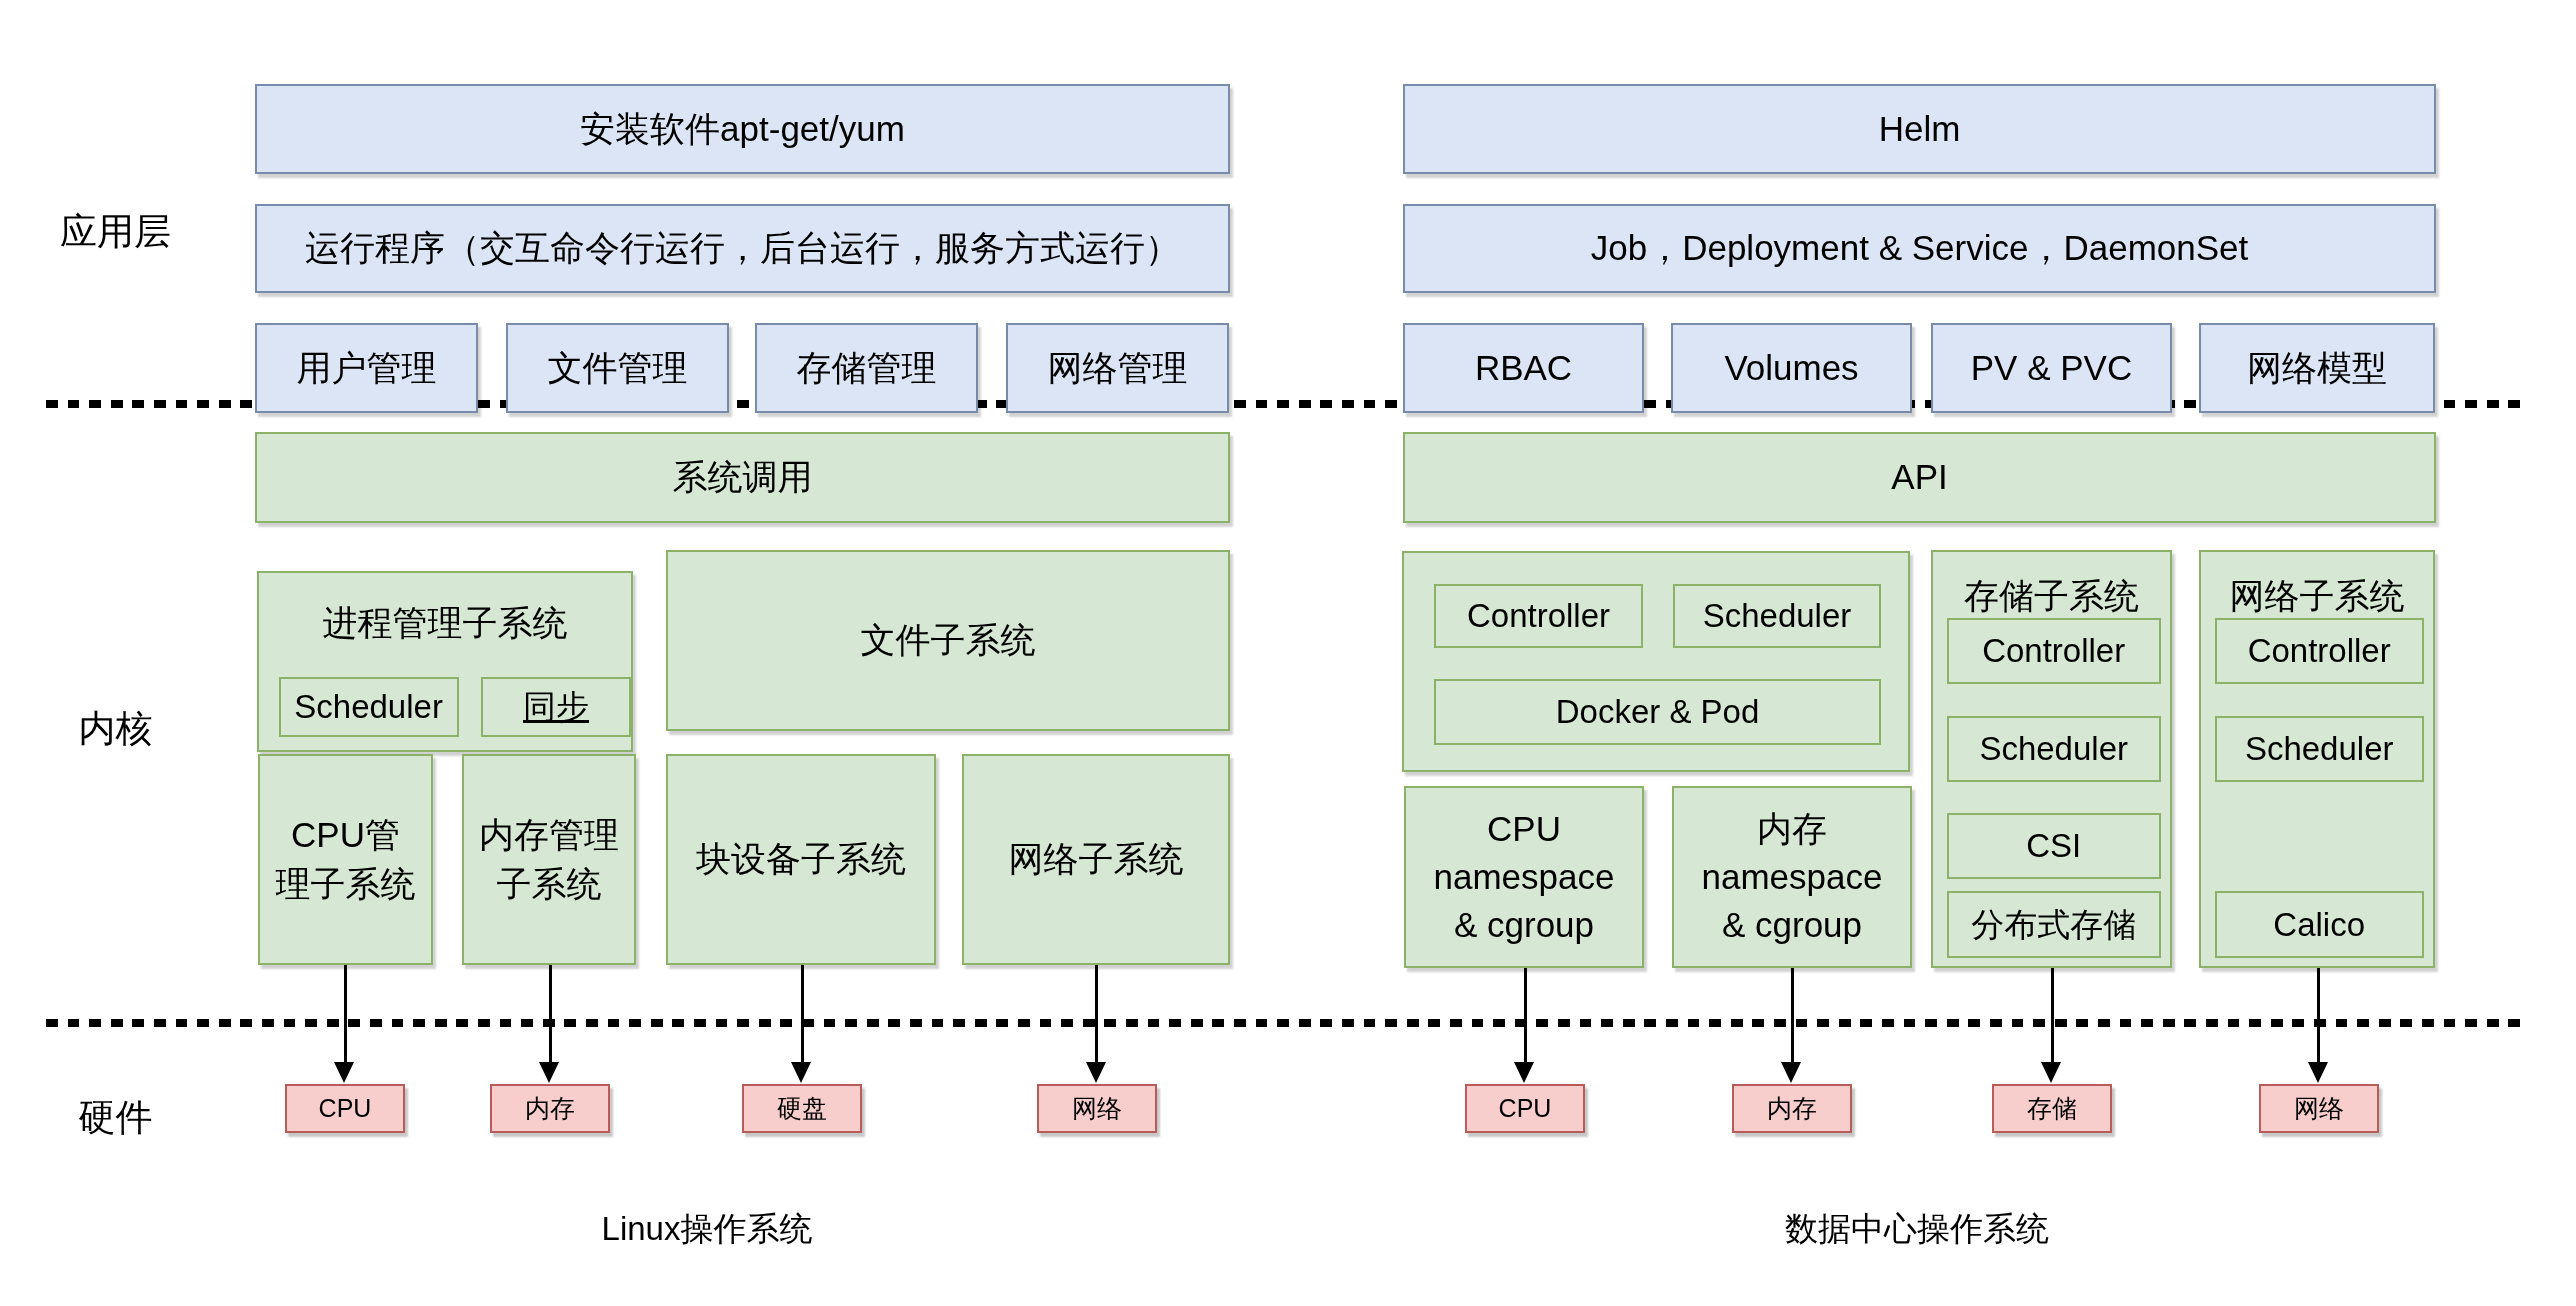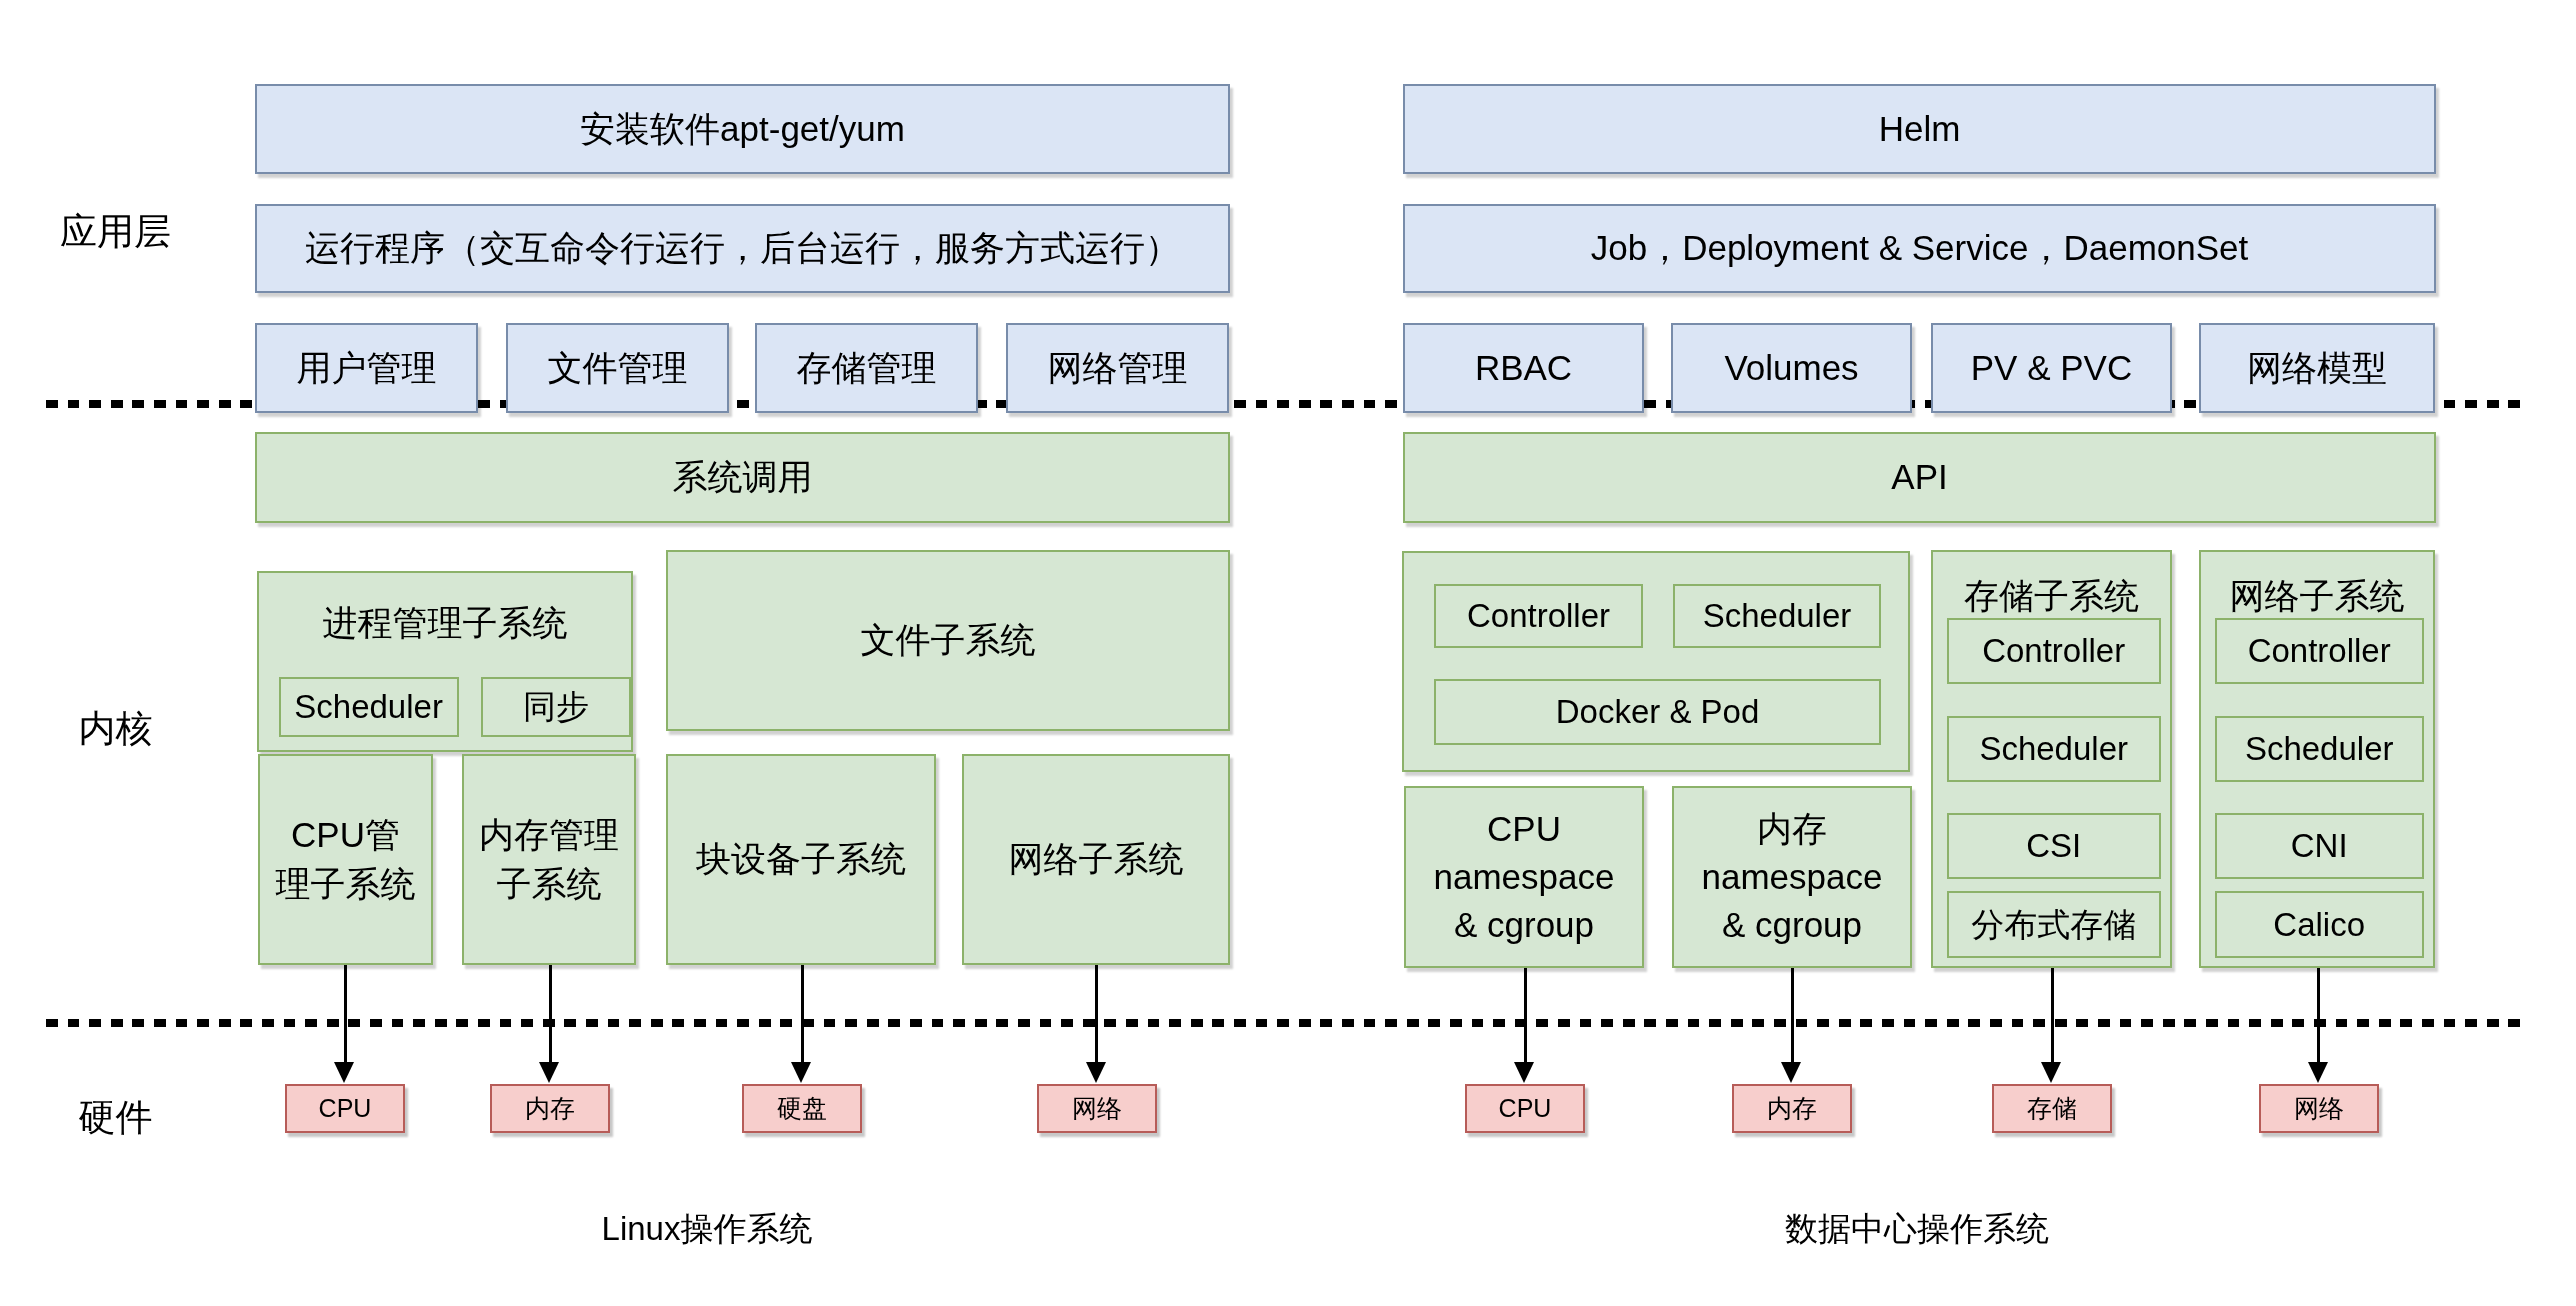--- a/index.html
+++ b/index.html
@@ -36,21 +36,21 @@
   <div class="box blue" style="left:255px;top:288px;width:223px;height:90px;">用户管理</div>
   <div class="box blue" style="left:506px;top:288px;width:223px;height:90px;">文件管理</div>
   <div class="box blue" style="left:755px;top:288px;width:223px;height:90px;">存储管理</div>
   <div class="box blue" style="left:1006px;top:288px;width:223px;height:90px;">网络管理</div>
 
   <div class="box green" style="left:255px;top:432px;width:975px;height:91px;">系统调用</div>
 
   <div class="box green holder" style="left:257px;top:571px;width:376px;height:181px;">
     <div class="title" style="top:25.5px;">进程管理子系统</div>
     <div class="inner" style="left:19.6px;top:104px;width:180px;height:60px;">Scheduler</div>
-    <div class="inner" style="left:222px;top:104px;width:150px;height:60px;">同步</div>
+    <div class="inner" style="left:222px;top:104px;width:150px;height:60px;text-decoration:underline;">同步</div>
   </div>
 
   <div class="box green" style="left:666px;top:550px;width:564px;height:181px;">文件子系统</div>
 
   <div class="box green" style="left:258px;top:754px;width:175px;height:211px;padding:0 13.7px;">CPU管理子系统</div>
   <div class="box green" style="left:462px;top:754px;width:174px;height:211px;padding:0 13.7px;">内存管理子系统</div>
   <div class="box green" style="left:666px;top:754px;width:270px;height:211px;">块设备子系统</div>
   <div class="box green" style="left:962px;top:754px;width:268px;height:211px;">网络子系统</div>
 
   <div class="arrow-line" style="left:344px;top:965px;height:101px;"></div>
@@ -90,21 +90,20 @@
     <div class="inner" style="left:13.7px;top:66px;width:214px;height:66px;">Controller</div>
     <div class="inner" style="left:13.7px;top:164px;width:214px;height:66px;">Scheduler</div>
     <div class="inner" style="left:13.7px;top:261px;width:214px;height:66px;">CSI</div>
     <div class="inner" style="left:13.7px;top:339px;width:214px;height:67px;">分布式存储</div>
   </div>
 
   <div class="box green holder" style="left:2199px;top:550px;width:236px;height:418px;">
     <div class="title" style="top:19.6px;">网络子系统</div>
     <div class="inner" style="left:13.7px;top:66px;width:209px;height:66px;">Controller</div>
     <div class="inner" style="left:13.7px;top:164px;width:209px;height:66px;">Scheduler</div>
-    <div class="inner" style="left:13.7px;top:261px;width:209px;height:66px;">CNI</div>
     <div class="inner" style="left:13.7px;top:339px;width:209px;height:67px;">Calico</div>
   </div>
 
   <div class="box green" style="left:1404px;top:786px;width:240px;height:182px;padding:0 13.7px;">CPU namespace &amp; cgroup</div>
   <div class="box green" style="left:1672px;top:786px;width:240px;height:182px;padding:0 13.7px;">内存 namespace &amp; cgroup</div>
 
   <div class="arrow-line" style="left:1524px;top:968px;height:98px;"></div>
   <div class="arrow-head" style="left:1514px;top:1062px;"></div>
   <div class="arrow-line" style="left:1791px;top:968px;height:98px;"></div>
   <div class="arrow-head" style="left:1781px;top:1062px;"></div>

